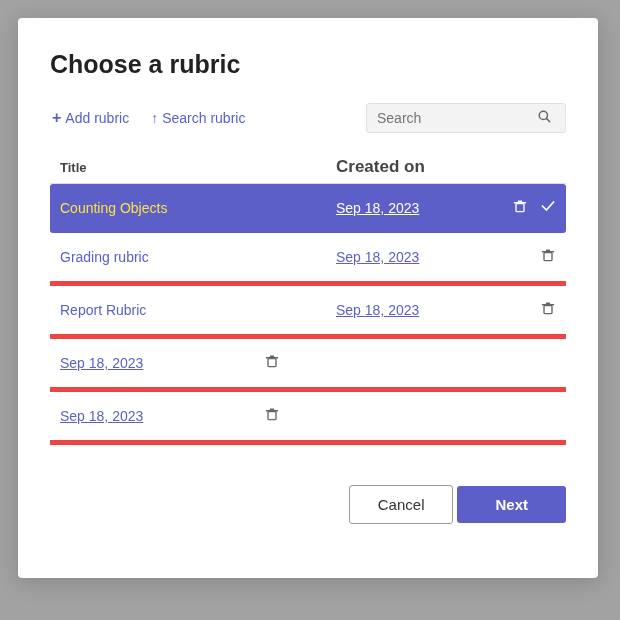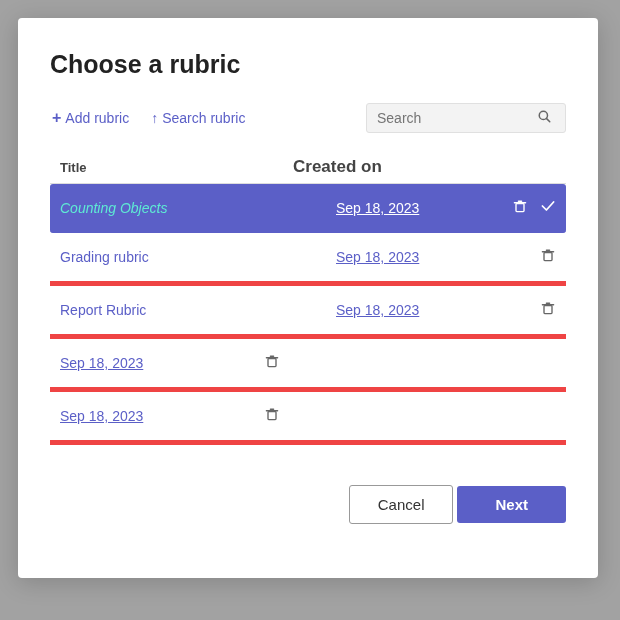--- a/index.html
+++ b/index.html
@@ -100,21 +100,20 @@
     .search-icon-svg {
       color: #666;
       font-size: 14px;
     }
 
     .table-header {
       display: flex;
       align-items: center;
       padding: 6px 10px;
       border-bottom: 1px solid #ddd;
-      gap: 43px;
     }
 
     .col-title {
       flex: 1;
       font-size: 13px;
       font-weight: 600;
       color: #444;
     }
 
     .col-created {
@@ -142,22 +141,21 @@
       border-bottom: 1px solid #5b5fc7;
     }
 
     .rubric-row-title {
       flex: 1;
       font-size: 14px;
       color: #5b5fc7;
     }
 
     .rubric-row.selected .rubric-row-title {
-      color: #5eead4;
-      font-style: italic;
+      color: #fde047;
     }
 
     .rubric-row-date {
       width: 160px;
       font-size: 14px;
       color: #5b5fc7;
       text-decoration: underline;
     }
 
     .rubric-row.selected .rubric-row-date {

